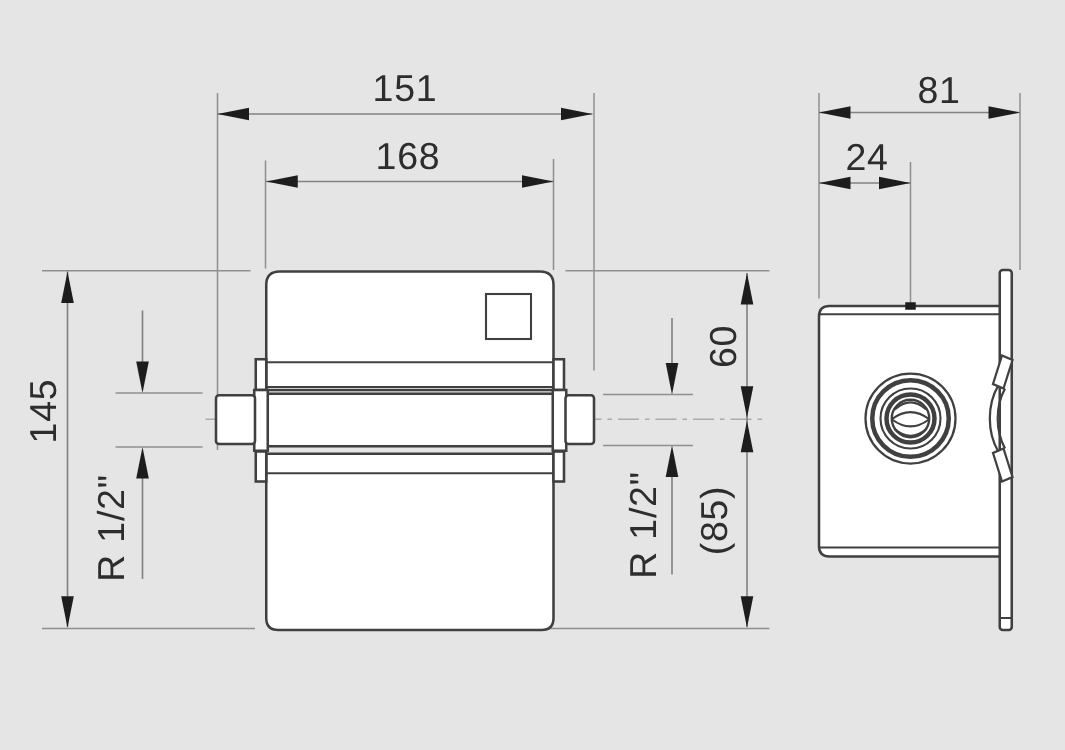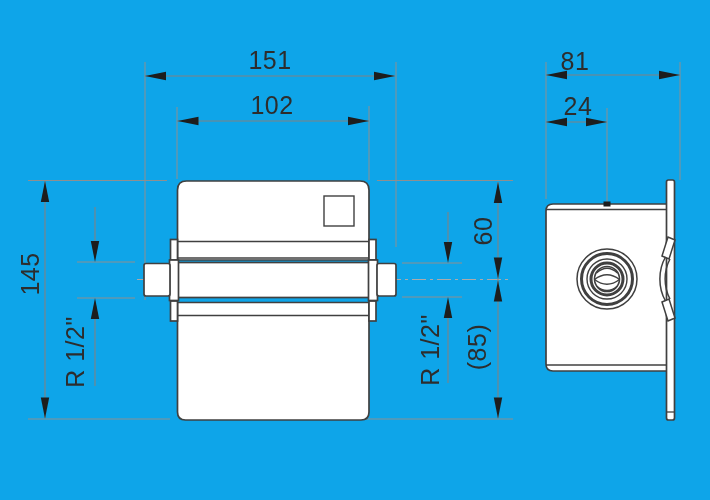--- a/index.html
+++ b/index.html
@@ -1,19 +1,19 @@
 <!DOCTYPE html>
 <html><head>
 <meta charset="utf-8">
 <style>
   html,body{margin:0;padding:0;background:#ffffff;}
   .canvas{
     position:relative;
     width:710px;height:500px;
-    background:#0ea5e9;
+    background:#e5e5e5;
     font-family:"Liberation Sans","DejaVu Sans",sans-serif;
     overflow:hidden;
   }
   .canvas svg{position:absolute;left:0;top:0;}
   .label{
     position:absolute;
     transform:translate(-50%,-50%);
     font-size:25px;
     color:#2d2d2d;
     white-space:nowrap;
@@ -137,21 +137,21 @@
         <path d="M594.5,279.5 Q607,289 619.5,279.5"></path>
         <path d="M596.5,286 Q607,295 617.5,286"></path>
       </g>
     </g>
 
     <rect x="603.5" y="201.5" width="7" height="5" fill="#1d1d1d" stroke="none"></rect>
   </g>
 </svg>
 
   <div class="label" style="left:270px;top:60px">151</div>
-  <div class="label" style="left:272px;top:105px">102</div>
-  <div class="label" style="left:575px;top:61px">81</div>
+  <div class="label" style="left:272px;top:105px">168</div>
+  <div class="label" style="left:626px;top:61px">81</div>
   <div class="label" style="left:578px;top:106px">24</div>
   <div class="label v-label" style="left:30px;top:274px">145</div>
   <div class="label v-label" style="left:483px;top:231px">60</div>
   <div class="label v-label" style="left:477px;top:347px">(85)</div>
   <div class="label v-label" style="left:75px;top:352px">R 1/2"</div>
   <div class="label v-label" style="left:430px;top:350px">R 1/2"</div>
 </div>
 
 </body></html>

